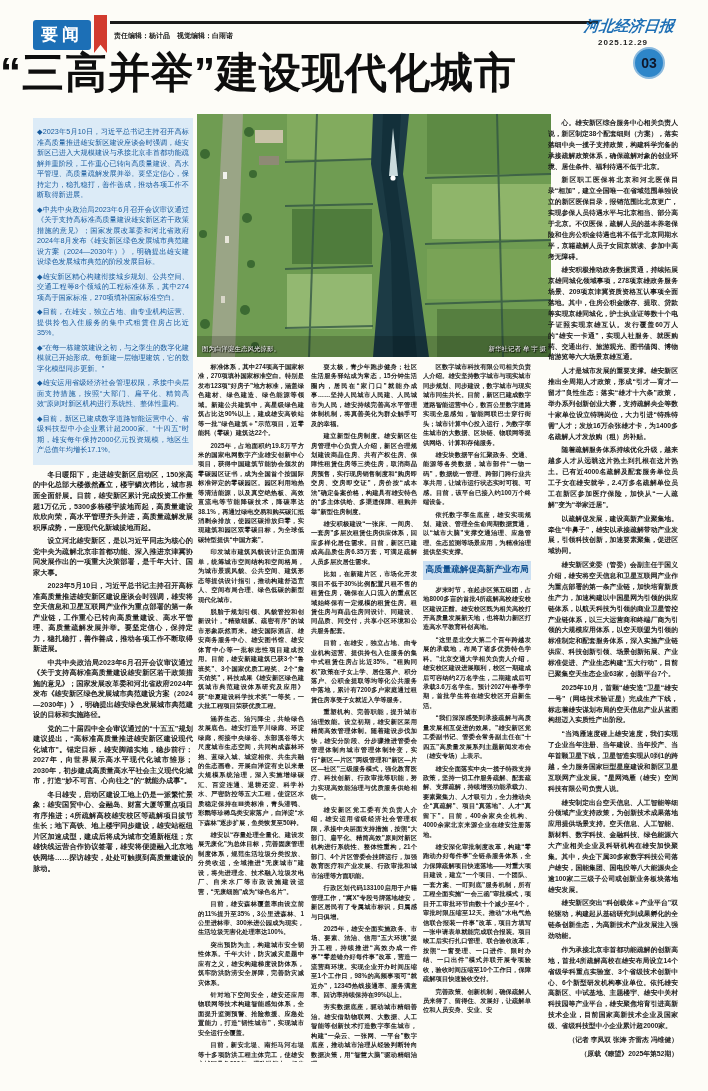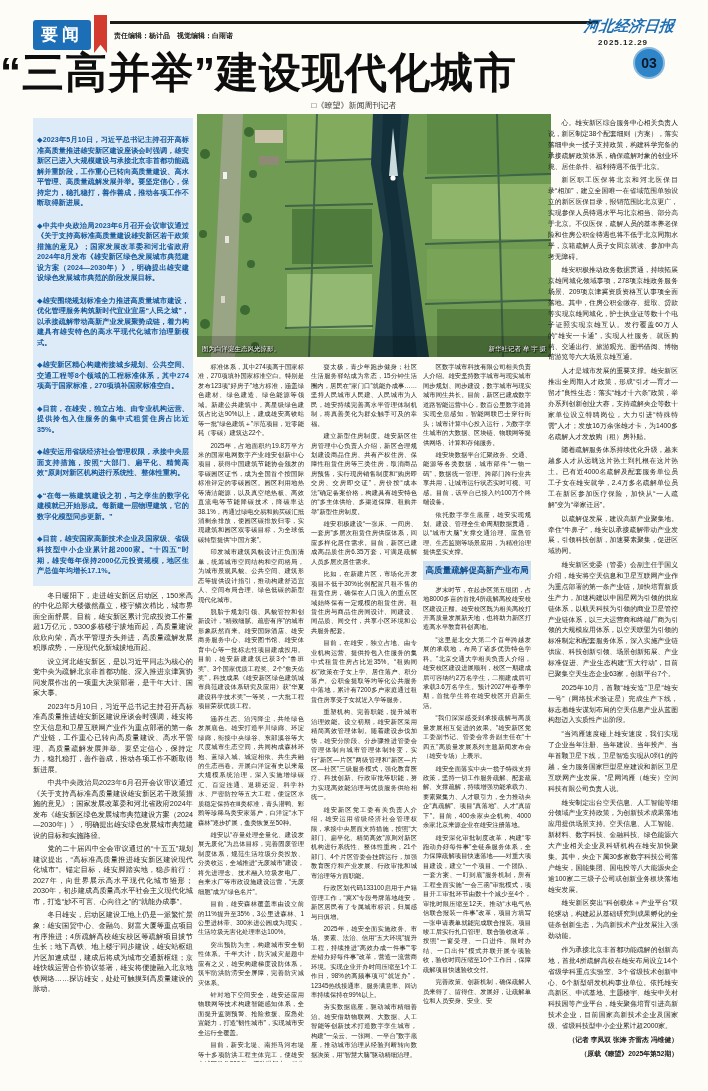--- a/index.html
+++ b/index.html
@@ -25,48 +25,47 @@
             font-size:42px;font-weight:900;color:#0e0e0e;letter-spacing:1px;line-height:1.05;}
   .byline{position:absolute;left:0;right:0;top:100px;text-align:center;font-size:8px;color:#333;}
   
   .photo-wrap{position:absolute;left:197px;top:114px;width:354px;height:243px;overflow:hidden;}
   .cap{position:absolute;bottom:3px;font-size:6.5px;color:#fff;
        text-shadow:0 0 2px #000,1px 1px 1px #000;}
   .cap-l{left:5px;}
   .cap-r{right:5px;}
   
   .col{position:absolute;text-align:justify;overflow:hidden;}
-  .col p{margin:0 0 3px;text-indent:2em;}
+  .col p{margin:0 0 3px;text-indent:2em;font-weight:bold;}
   .col1{left:33px;top:118px;width:160px;height:944px;font-size:7.2px;line-height:1.46;}
   .colA{left:198px;top:362px;width:106px;height:700px;font-size:6.3px;line-height:1.5;}
   .colB{left:311px;top:362px;width:106px;height:700px;font-size:6.3px;line-height:1.5;}
   .colC{left:423px;top:362px;width:108px;height:700px;font-size:6.3px;line-height:1.5;}
   .colD{left:548px;top:118px;width:130px;height:944px;font-size:6.8px;line-height:1.6;}
   .highlights{background:#dcebf7;padding:5px 4px;margin-bottom:5px;}
-  .highlights p{color:#15599c;font-weight:700;text-indent:0;margin:12px 0 4px;}
-  .subhead{font-weight:bold;text-align:center;padding:3px 0;margin:4px 0 5px;text-indent:0;}
+  .highlights p{color:#15599c;font-weight:400;text-indent:0;margin:4px 0 4px;}
+  .subhead{font-weight:bold;text-align:center;padding:3px 0;margin:4px 0 5px;text-indent:0;font-family:Liberation Mono, monospace;}
   .subhead.green{background:#dcead0;color:#17321a;font-size:10px;}
   .subhead.blue{background:#cce0f2;color:#0d4e8e;font-size:8.6px;}
   .footer-line{text-align:right;text-indent:0 !important;font-weight:bold;}
 </style>
 </head>
 <body>
 
 <div class="sheet">
 
   <div class="kicker-box">要闻</div>
   <div class="bookmark"></div>
   <div class="header-rule"></div>
   <div class="editors">责任编辑：杨计品　视觉编辑：白雨诺</div>
   <div class="masthead">河北经济日报</div>
   <div class="date">2025.12.29</div>
   <div class="page-badge">03</div>
 
   <h1 class="headline">“三高并举”建设现代化城市</h1>
-  <div class="byline">□《瞭望》新闻周刊记者</div>
 
   <div class="photo-wrap">
     <svg width="354" height="243" viewBox="0 0 354 243">
       <rect width="354" height="243" fill="#6f9c52"></rect>
       <rect x="90" y="0" width="90" height="45" fill="#82ab5e"></rect>
       <rect x="230" y="0" width="124" height="60" fill="#5d8a44"></rect>
       <rect x="235" y="70" width="119" height="55" fill="#8fb56a"></rect>
       <rect x="95" y="95" width="80" height="55" fill="#4f7c3c"></rect>
       <rect x="230" y="135" width="124" height="50" fill="#79a356"></rect>
       <rect x="90" y="160" width="85" height="55" fill="#93b871"></rect>
@@ -106,26 +105,25 @@
       <rect y="222" width="354" height="21" fill="#000" opacity="0.18"></rect>
     </svg>
     <span class="cap cap-l">图为白洋淀生态风光掠影。</span>
     <span class="cap cap-r">新华社记者 牟 宇 摄</span>
   </div>
 
   <div class="col col1">
     <div class="highlights">
         <p>◆2023年5月10日，习近平总书记主持召开高标准高质量推进雄安新区建设座谈会时强调，雄安新区已进入大规模建设与承接北京非首都功能疏解并重阶段，工作重心已转向高质量建设、高水平管理、高质量疏解发展并举。要坚定信心，保持定力，稳扎稳打，善作善成，推动各项工作不断取得新进展。</p>
         <p>◆中共中央政治局2023年6月召开会议审议通过《关于支持高标准高质量建设雄安新区若干政策措施的意见》；国家发展改革委和河北省政府2024年8月发布《雄安新区绿色发展城市典范建设方案（2024—2030年）》，明确提出雄安建设绿色发展城市典范的阶段发展目标。</p>
-        <p>◆雄安围绕规划标准全力推进高质量城市建设，优化管理服务构筑新时代宜业宜居“人民之城”，以承接疏解带动高新产业发展聚势成链，着力构建具有雄安特色的高水平现代化城市治理新模式。</p>
         <p>◆雄安新区精心构建衔接城乡规划、公共空间、交通工程等8个领域的工程标准体系，其中274项高于国家标准，270项填补国家标准空白。</p>
         <p>◆目前，在雄安，独立占地、由专业机构运营、提供拎包入住服务的集中式租赁住房占比近35%。</p>
+        <p>◆“在每一栋建筑建设之初，与之孪生的数字化建模就已开始形成。每新建一层物理建筑，它的数字化模型同步更新。”</p>
         <p>◆雄安运用省级经济社会管理权限，承接中央层面支持措施，按照“大部门、扁平化、精简高效”原则对新区机构进行系统性、整体性重构。</p>
-        <p>◆“在每一栋建筑建设之初，与之孪生的数字化建模就已开始形成。每新建一层物理建筑，它的数字化模型同步更新。”</p>
-        <p>◆目前，雄安国家高新技术企业及国家级、省级科技型中小企业累计超2000家。“十四五”时期，雄安每年保持2000亿元投资规模，地区生产总值年均增长17.1%。</p>
+        <p>◆目前，新区已建成数字道路智能运营中心、省级科技型中小企业累计超2000家。“十四五”时期，雄安每年保持2000亿元投资规模，地区生产总值年均增长17.1%。</p>
       </div>
     <div>
         <p>冬日暖阳下，走进雄安新区启动区，150米高的中化总部大楼傲然矗立，楼宇鳞次栉比，城市界面全面舒展。目前，雄安新区累计完成投资工作量超1万亿元，5300多栋楼宇拔地而起，高质量建设欣欣向荣，高水平管理齐头并进，高质量疏解发展积厚成势，一座现代化新城拔地而起。</p>
         <p>设立河北雄安新区，是以习近平同志为核心的党中央为疏解北京非首都功能、深入推进京津冀协同发展作出的一项重大决策部署，是千年大计、国家大事。</p>
         <p>2023年5月10日，习近平总书记主持召开高标准高质量推进雄安新区建设座谈会时强调，雄安将空天信息和卫星互联网产业作为重点部署的第一条产业链，工作重心已转向高质量建设、高水平管理、高质量疏解发展并举。要坚定信心，保持定力，稳扎稳打，善作善成，推动各项工作不断取得新进展。</p>
         <p>中共中央政治局2023年6月召开会议审议通过《关于支持高标准高质量建设雄安新区若干政策措施的意见》；国家发展改革委和河北省政府2024年发布《雄安新区绿色发展城市典范建设方案（2024—2030年）》，明确提出雄安绿色发展城市典范建设的目标和实施路径。</p>
         <p>党的二十届四中全会审议通过的“十五五”规划建议提出，“高标准高质量推进雄安新区建设现代化城市”。锚定目标，雄安脚踏实地，稳步前行：2027年，向世界展示高水平现代化城市雏形；2030年，初步建成高质量高水平社会主义现代化城市，打造“妙不可言、心向往之”的“就能办成事”。</p>
       </div>
     <div>
         <p>冬日雄安，启动区建设工地上仍是一派繁忙景象：雄安国贸中心、金融岛、财富大厦等重点项目有序推进；4所疏解高校雄安校区等疏解项目拔节生长；地下高铁、地上楼宇同步建设，雄安站枢纽片区加速成型，建成后将成为城市交通新枢纽；京雄快线运营合作协议签署，雄安将便捷融入北京地铁网络……探访雄安，处处可触摸到高质量建设的脉动。</p>

